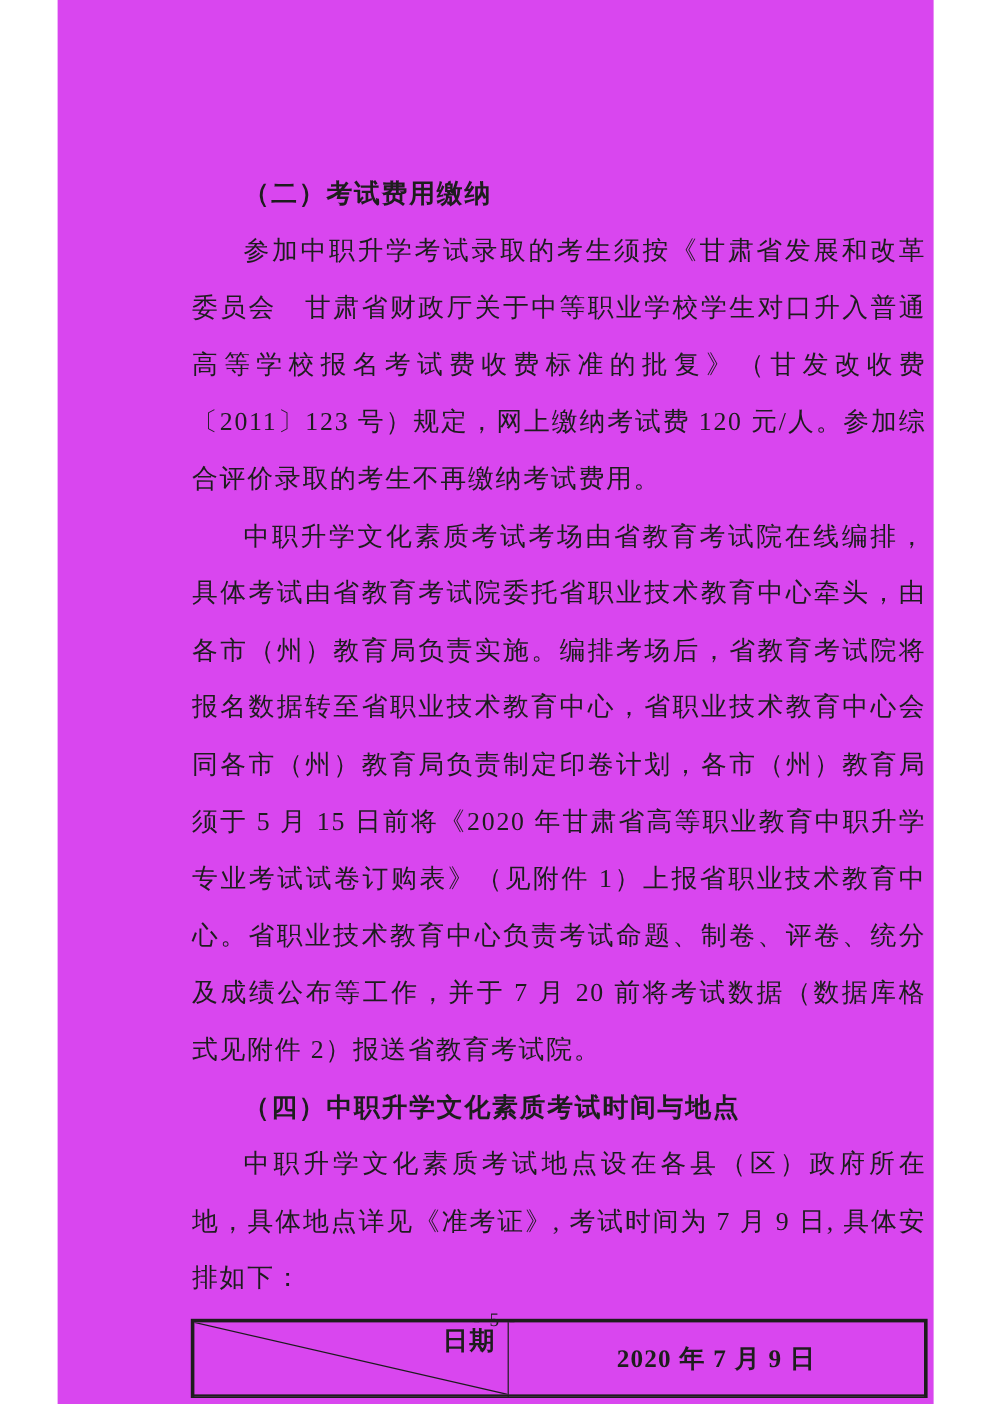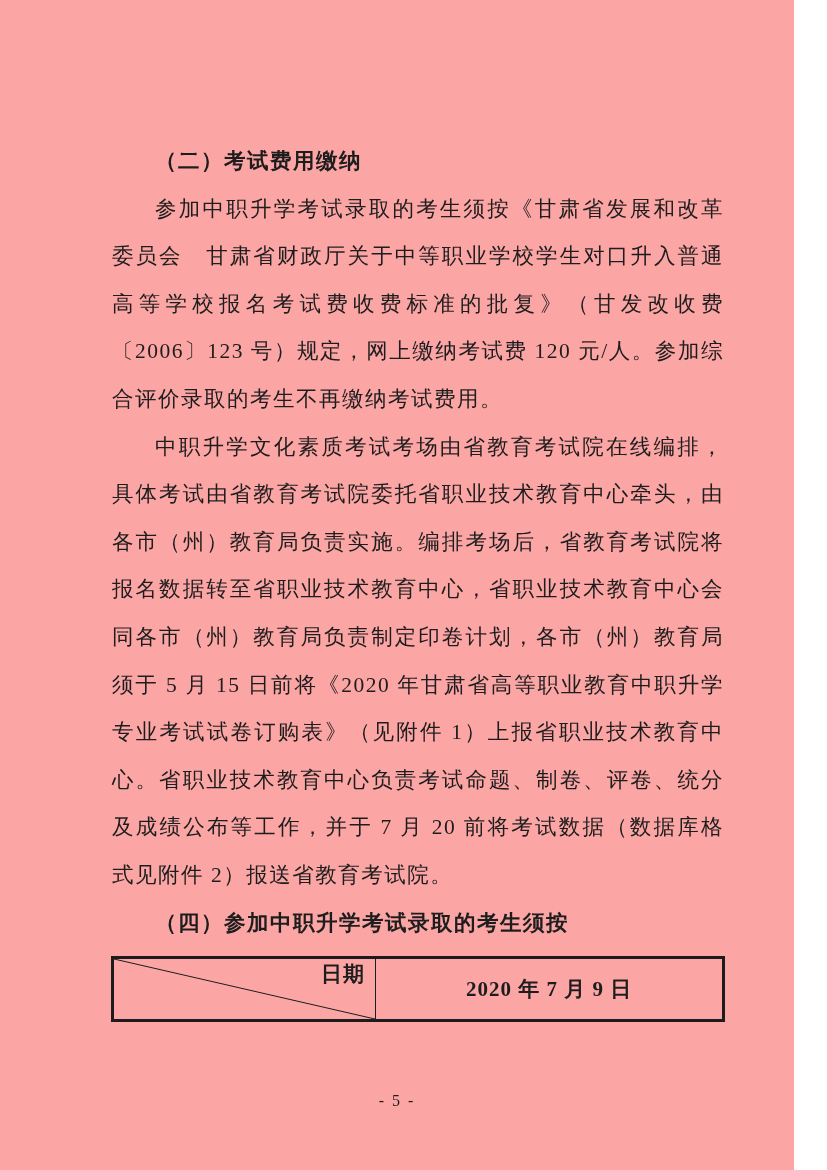--- a/index.html
+++ b/index.html
@@ -2,26 +2,27 @@
 <html><head>
 <meta charset="utf-8">
 <style>
   html, body {
     margin: 0;
     padding: 0;
     background: #ffffff;
   }
   .page {
     position: relative;
-    width: 794px;
+    width: 730px;
     height: 1170px;
-    background: #fca5a5;
+    background: #d946ef;
     overflow: hidden;
     font-family: "Liberation Serif", "DejaVu Serif", serif;
     color: #1d1d1d;
+    margin-left: 48px;
   }
   .content {
     position: absolute;
     left: 112px;
     top: 138px;
     width: 612px;
   }
   .para, .heading {
     margin: 0;
     font-size: 21.5px;
@@ -90,27 +91,28 @@
   }
 </style>
 </head>
 <body>
 
 <div class="page">
   <div class="content">
 
     <p class="heading">（二）考试费用缴纳</p>
 
-    <p class="para">参加中职升学考试录取的考生须按《甘肃省发展和改革委员会　甘肃省财政厅关于中等职业学校学生对口升入普通高等学校报名考试费收费标准的批复》（甘发改收费〔2006〕123 号）规定，网上缴纳考试费 120 元/人。参加综合评价录取的考生不再缴纳考试费用。</p>
+    <p class="para">参加中职升学考试录取的考生须按《甘肃省发展和改革委员会　甘肃省财政厅关于中等职业学校学生对口升入普通高等学校报名考试费收费标准的批复》（甘发改收费〔2011〕123 号）规定，网上缴纳考试费 120 元/人。参加综合评价录取的考生不再缴纳考试费用。</p>
 
 
     <p class="para">中职升学文化素质考试考场由省教育考试院在线编排，具体考试由省教育考试院委托省职业技术教育中心牵头，由各市（州）教育局负责实施。编排考场后，省教育考试院将报名数据转至省职业技术教育中心，省职业技术教育中心会同各市（州）教育局负责制定印卷计划，各市（州）教育局须于 5 月 15 日前将《2020 年甘肃省高等职业教育中职升学专业考试试卷订购表》（见附件 1）上报省职业技术教育中心。省职业技术教育中心负责考试命题、制卷、评卷、统分及成绩公布等工作，并于 7 月 20 前将考试数据（数据库格式见附件 2）报送省教育考试院。</p>
 
-    <p class="heading">（四）参加中职升学考试录取的考生须按</p>
+    <p class="heading">（四）中职升学文化素质考试时间与地点</p>
 
+    <p class="para">中职升学文化素质考试地点设在各县（区）政府所在地，具体地点详见《准考证》, 考试时间为 7 月 9 日, 具体安排如下：</p>
 
     <table class="schedule">
       <tbody>
         <tr>
           <td class="col-left corner-cell">
             <svg viewBox="0 0 100 100" preserveAspectRatio="none">
               <line x1="0" y1="0" x2="100" y2="100" stroke="#1c1c1c" stroke-width="1" vector-effect="non-scaling-stroke"></line>
             </svg>
             <span class="corner-top-right">日期</span>
 

